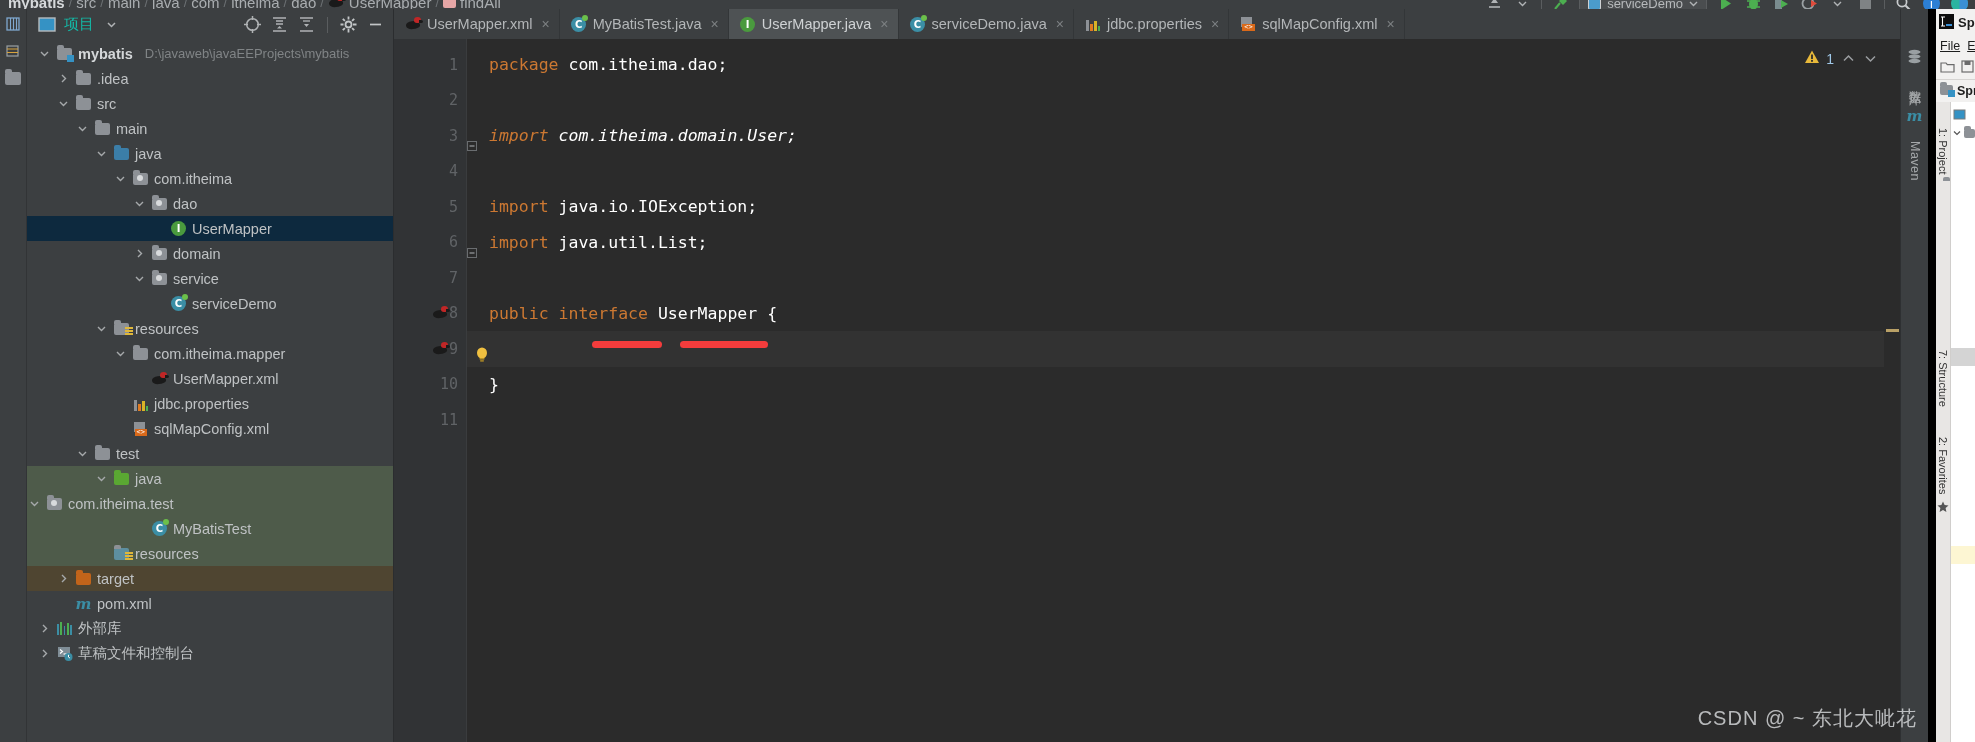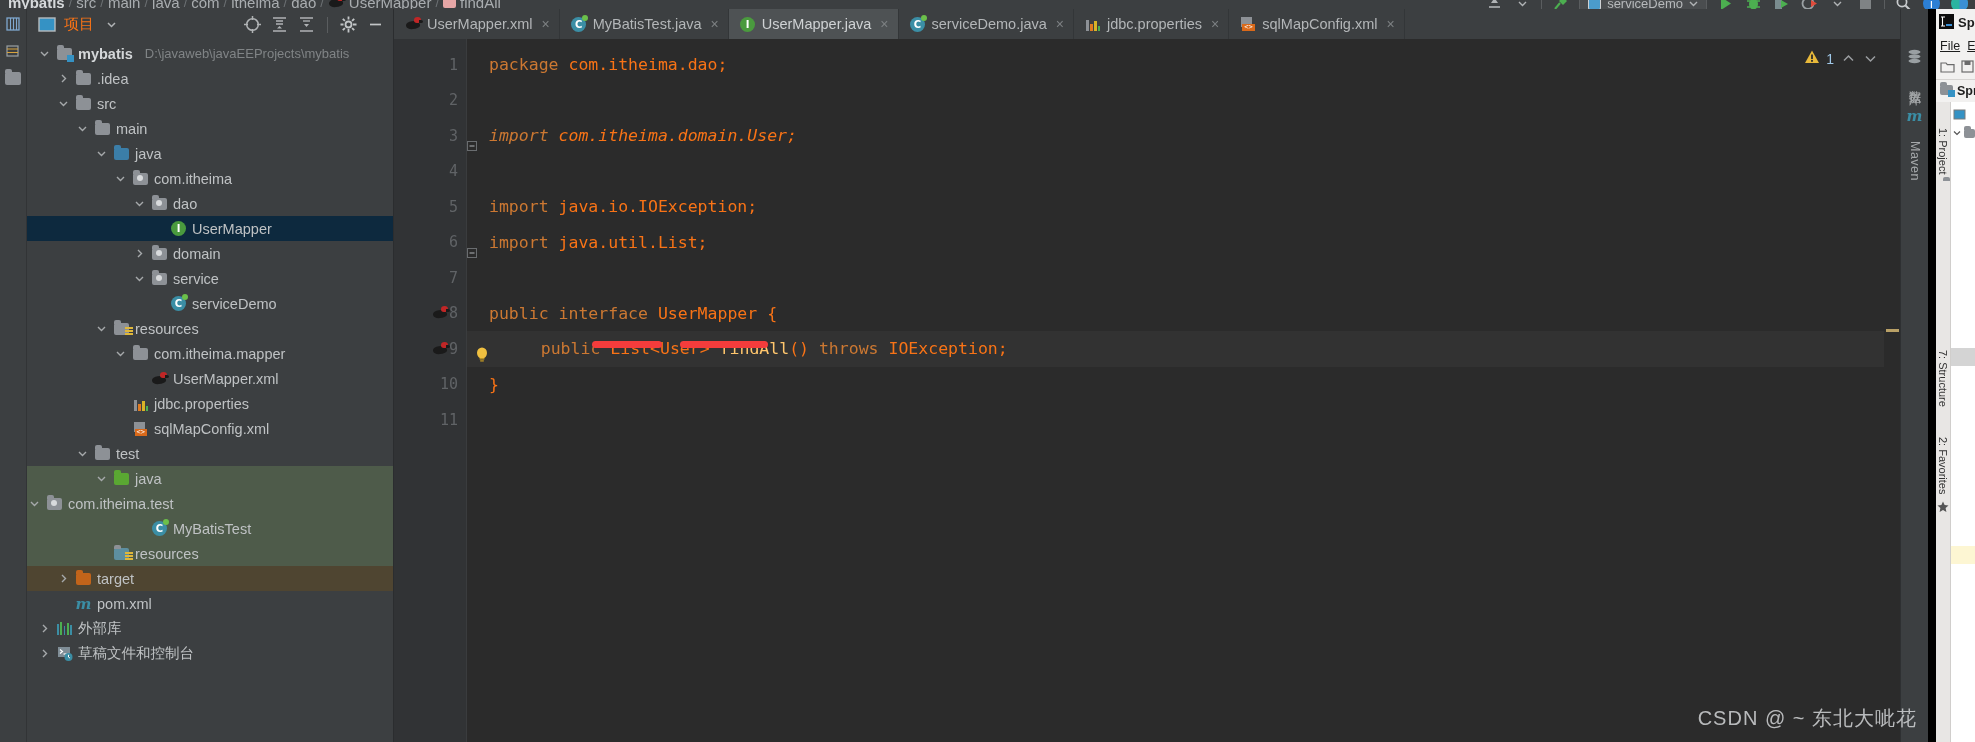--- a/index.html
+++ b/index.html
@@ -56,21 +56,21 @@
   
   .project-panel {
     position: absolute; left: 27px; top: 9px; width: 367px; height: 733px;
     background: #3c3f41; border-right: 1px solid #2b2d2f;
     display: flex; flex-direction: column;
   }
   .pp-header {
     height: 31px; display: flex; align-items: center; padding: 0 8px 0 10px;
     gap: 8px; flex-shrink: 0;
   }
-  .pp-title { font-size: 15px; color: #f97316; }
+  .pp-title { font-size: 15px; color: #14b8a6; }
   .pp-header-spacer { flex: 1; }
   .pp-ico { width: 19px; height: 19px; display:flex; align-items:center; justify-content:center; cursor:pointer; }
 
   .tree { flex: 1; overflow: hidden; padding-top: 1px; font-size: 14.5px; }
   .tnode {
     height: 25px; display: flex; align-items: center; gap: 5px;
     color: #b5b8ba; white-space: nowrap; position: relative;
   }
   .tnode.sel { background: #0d293e; }
   .tnode.green { background: #4e5b4a; }
@@ -116,21 +116,21 @@
   .code {
     flex: 1; background: #2b2b2b; padding-top: 8px; position: relative;
     font-family: "DejaVu Sans Mono", "Liberation Mono", monospace;
     font-size: 16.5px; line-height: 35.5px; color: #a9b7c6;
     border-left: 1px solid #3a3c3e;
   }
   .cline { height: 35.5px; padding-left: 10px; white-space: pre; position: relative; }
   .cline.hl { background: #323232; }
   .fold { position: absolute; left: -8px; top: 10px; width: 10px; height: 10px; }
   .kw { color: #cc7832; font-weight: normal; }
-  .id { color: #f97316; }
+  .id { color: #ffffff; }
   .mth { color: #ffc66d; }
   .bulb { position:absolute; left: -19px; top: 8px; width: 14px; height: 18px; }
 
   .underline-red {
     position: absolute; height: 7px; background: #f43c3c; border-radius: 4px;
   }
 
   .code-scrollbar-col {
     position: absolute; right: 0; top: 0; bottom: 0; width: 16px; background: #2b2b2b;
   }
@@ -809,21 +809,21 @@
           <div class="cline"><span class="fold" style="left: 0px;"><svg width="10" height="10" viewBox="0 0 10 10">
                 <rect x="0.5" y="0.5" width="9" height="9" fill="none" stroke="#6a6d70" stroke-width="1"></rect>
                 <path d="M2.5 5h5" stroke="#9a9da0" stroke-width="1.2"></path>
               </svg></span><span style="padding-left: 12px;"><span class="kw">import</span><span class="id"> java.util.List;</span></span></div>
           <div class="cline"><span style="padding-left: 12px;"></span></div>
           <div class="cline"><span style="padding-left: 12px;"><span class="kw">public interface</span><span class="id"> UserMapper {</span></span></div>
           <div class="cline hl"><span class="bulb" style="left: 8px; top: 9px;"><svg width="14" height="17" viewBox="0 0 14 17">
                 <ellipse cx="7" cy="7" rx="5" ry="5.6" fill="#f0c040"></ellipse>
                 <rect x="4.6" y="12" width="4.8" height="1.6" fill="#b99226"></rect>
                 <rect x="5.2" y="14.2" width="3.6" height="1.4" fill="#b99226"></rect>
-              </svg></span><span style="padding-left: 24px;"><span class="id">    </span><span class="kw">public</span><span class="id"> List&lt;User&gt; </span><span class="mth">findAll</span><span class="id">() </span><span class="kw">throws</span><span class="id"> IOException;</span></span></div>
+              </svg></span></div>
           <div class="cline"><span style="padding-left: 12px;"><span class="id">}</span></span></div>
           <div class="cline"><span style="padding-left: 12px;"></span></div>
           <div class="underline-red" style="left: 125px; top: 302px; width: 70px;"></div>
           <div class="underline-red" style="left: 213px; top: 302px; width: 88px;"></div>
         </div>
 
       <div class="warn-indicator">
         <span>
           <svg width="16" height="16" viewBox="0 0 16 16">
               <path d="M8 1.5 L15 14 H1 Z" fill="#e8b93a"></path>

